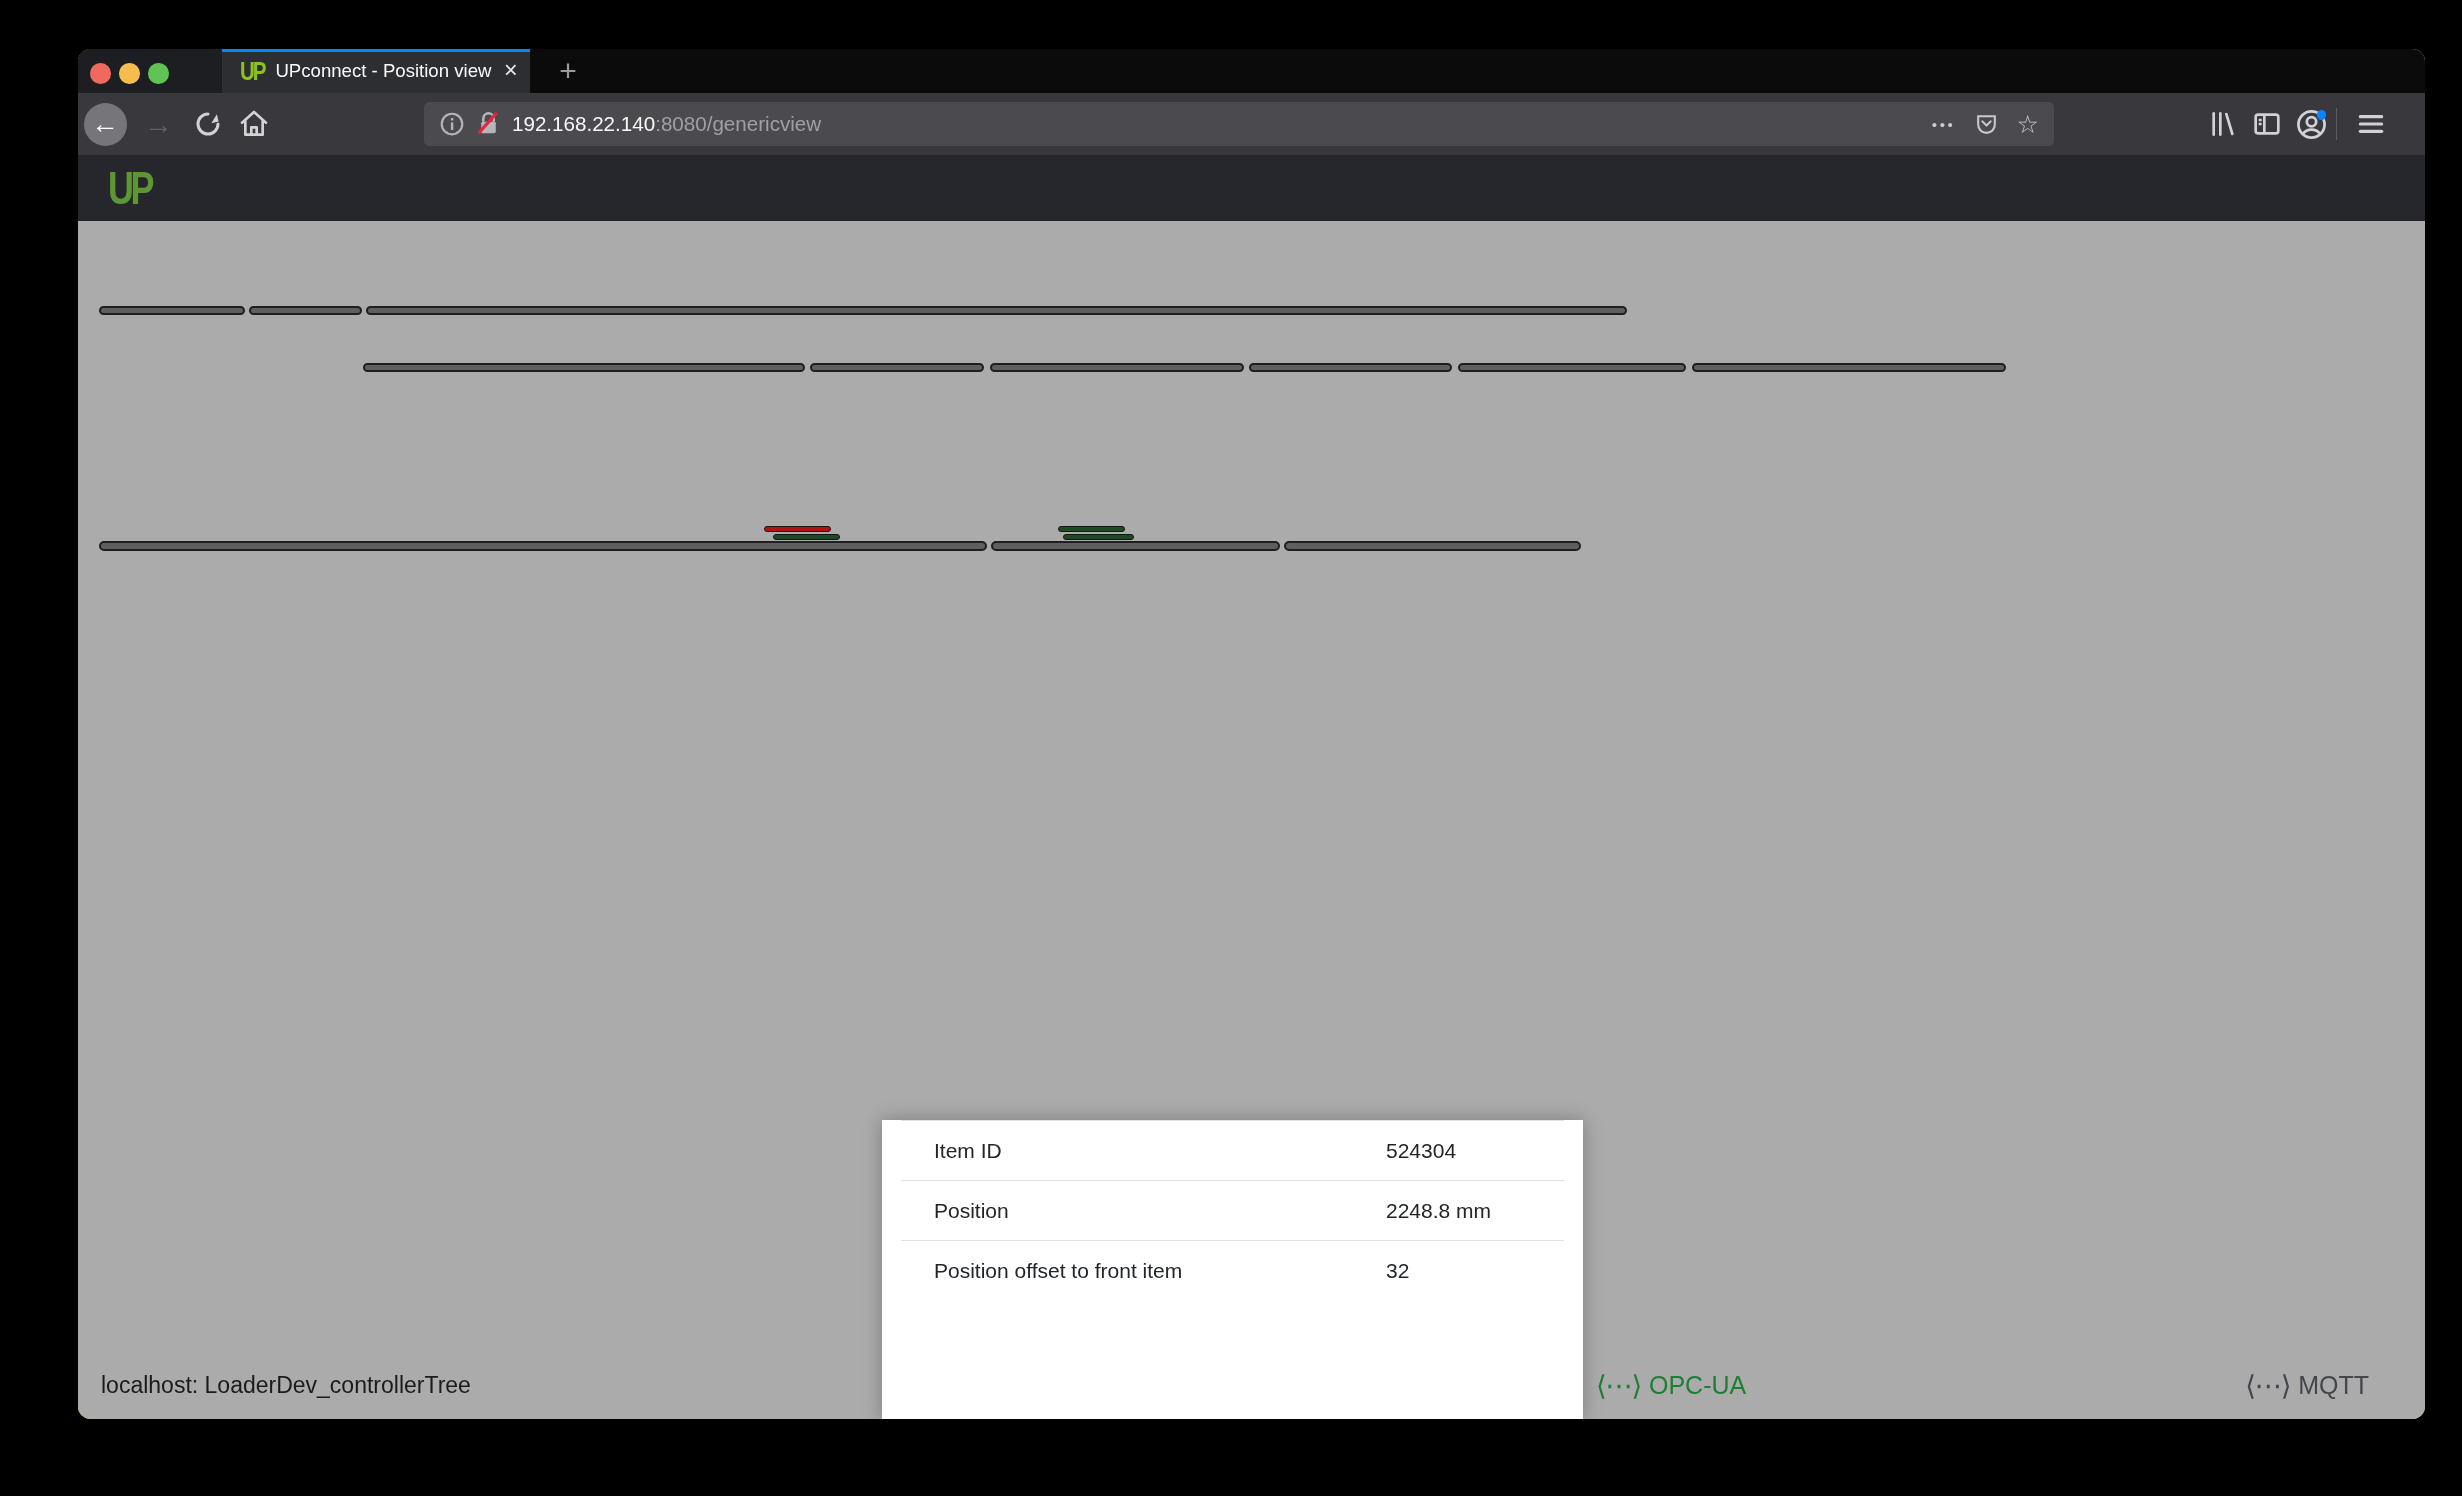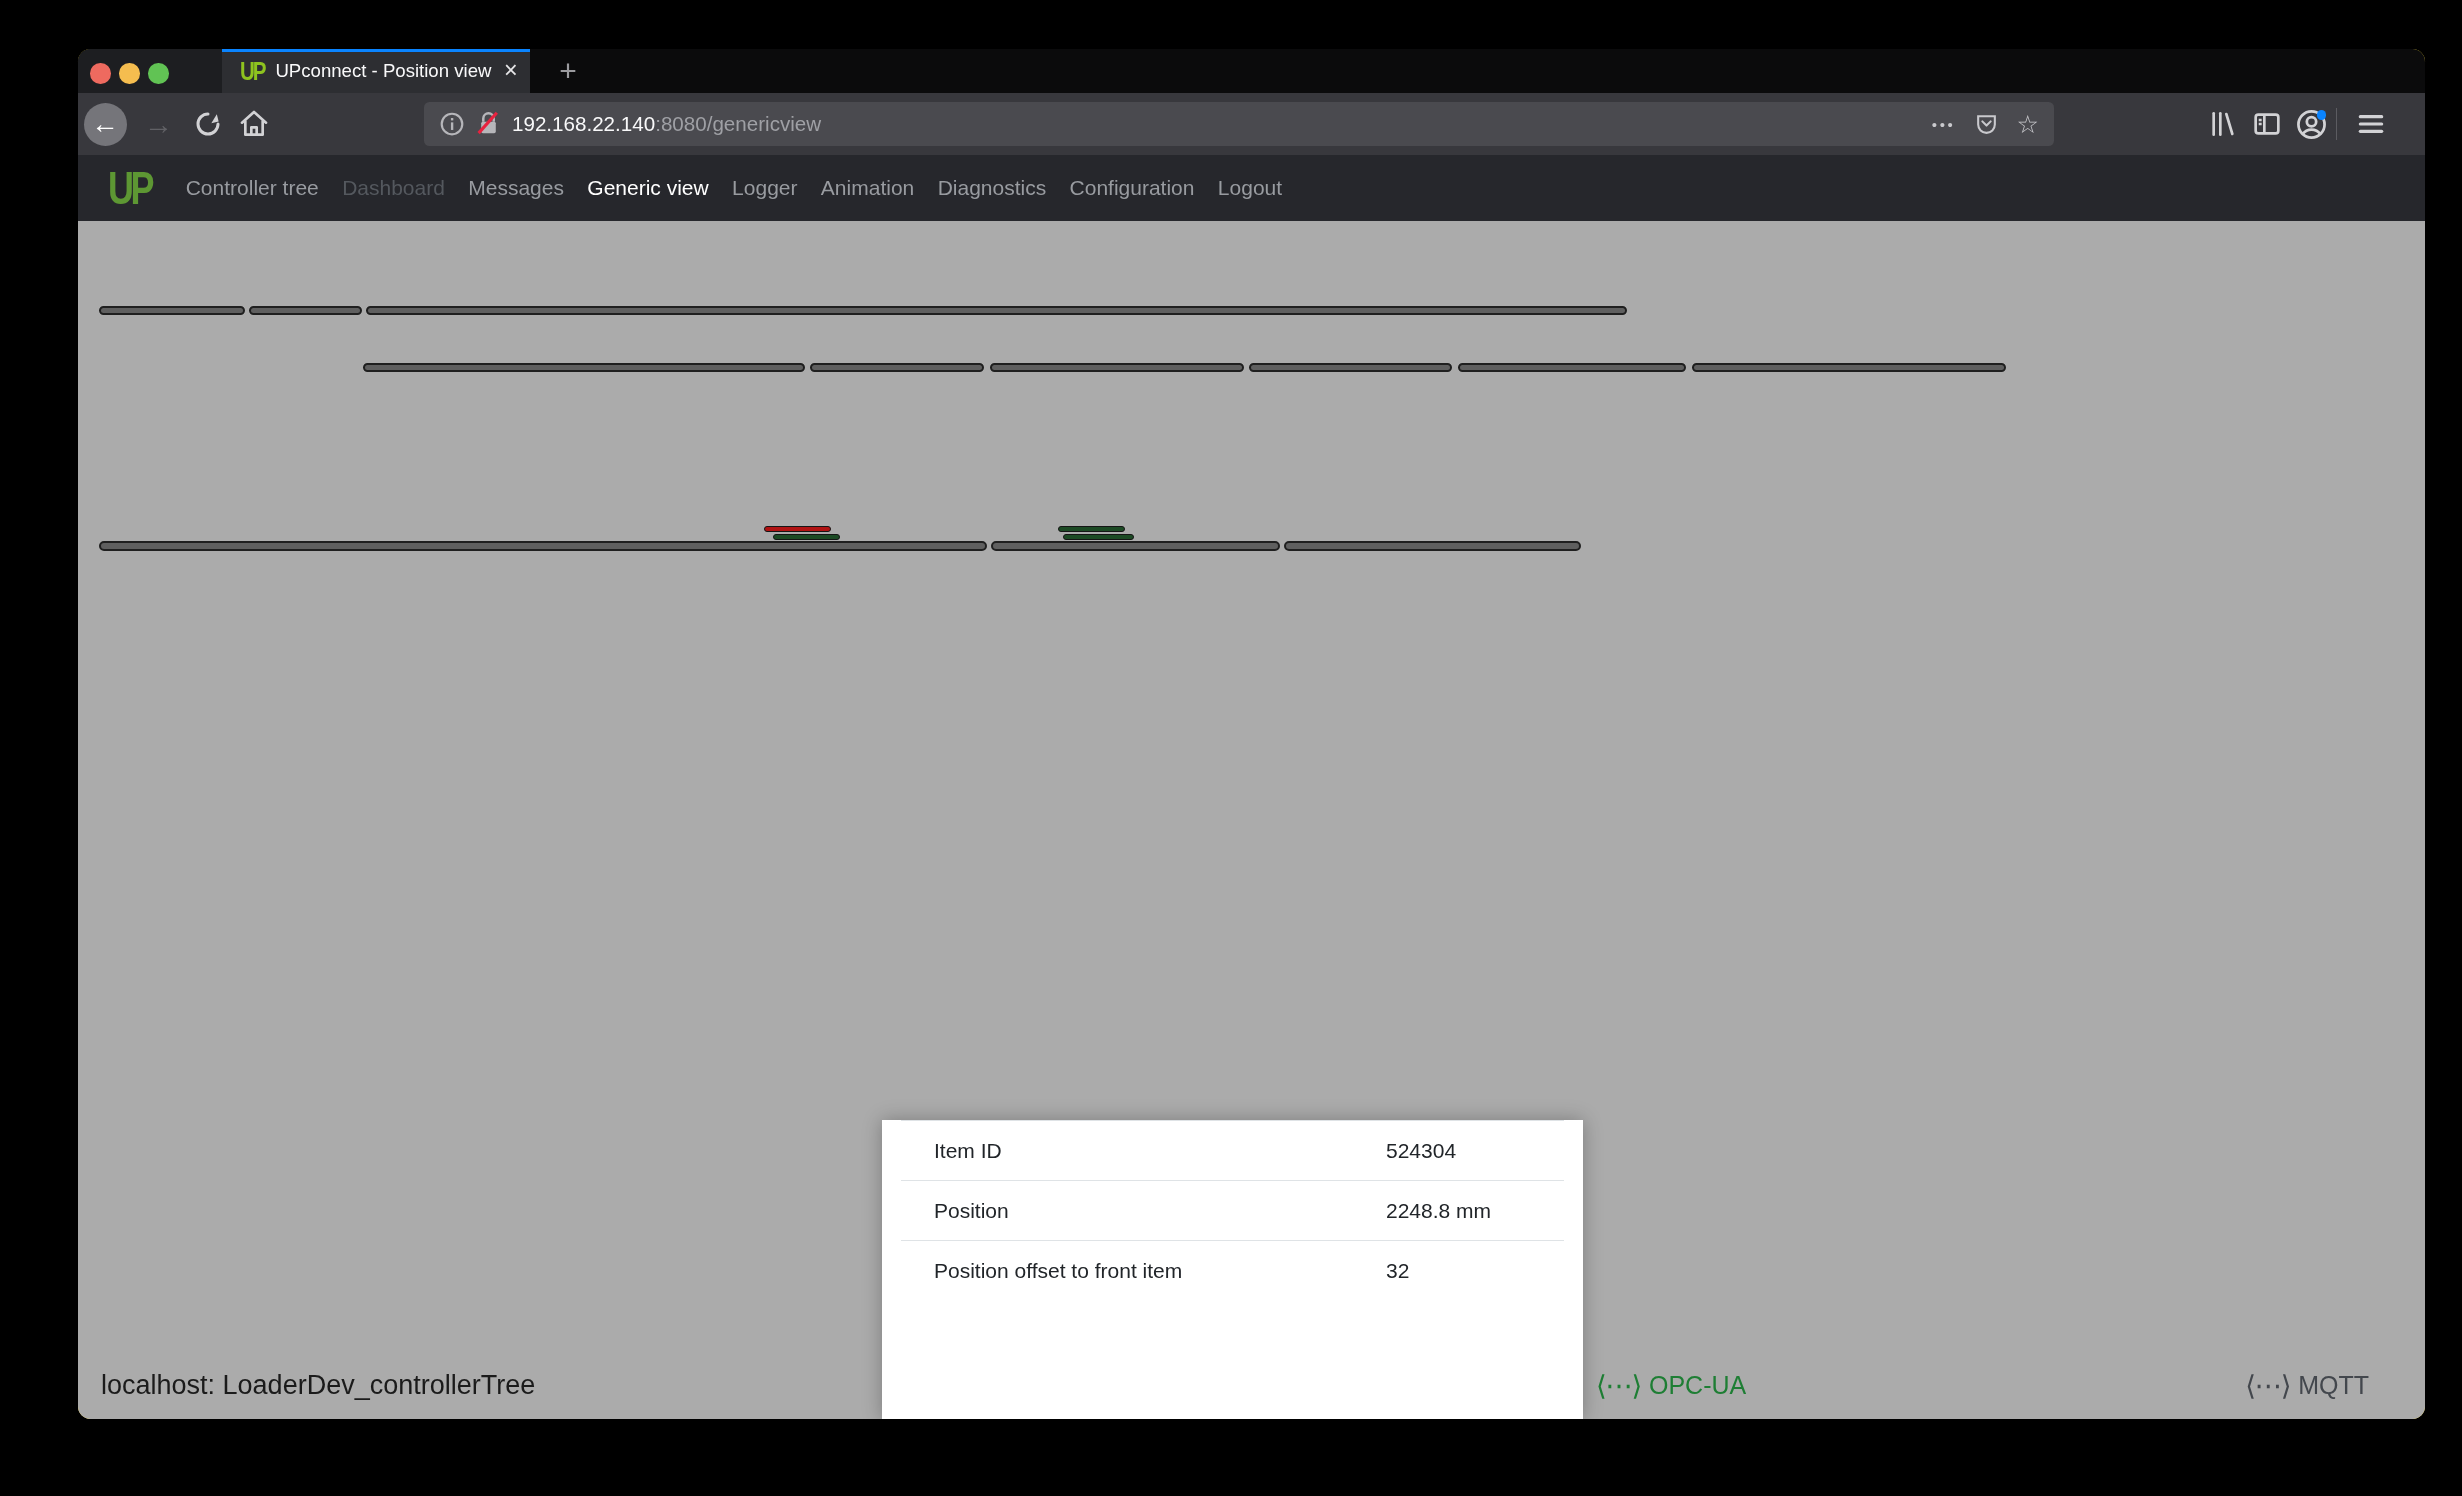--- a/index.html
+++ b/index.html
@@ -66,21 +66,21 @@
   .popup{position:absolute;left:804px;top:899px;width:701px;height:300px;background:#fff;
     z-index:3;box-shadow:0 0 18px rgba(0,0,0,0.28);padding:0 19px;}
   .popup-row{position:relative;height:60px;border-top:1.4px solid #dfe3e6;
     display:flex;align-items:center;}
   .popup-label{font-size:21px;color:#212529;padding-left:33px;white-space:nowrap;}
   .popup-value{position:absolute;left:485px;font-size:21px;color:#212529;white-space:nowrap;}
 
   
   .statusbar{position:absolute;left:0;right:0;bottom:0;height:69px;z-index:2;}
   .status-left{position:absolute;left:23px;top:50%;transform:translateY(-50%);
-    font-size:27px;color:#1b1b1b;white-space:nowrap;}
+    font-size:23px;color:#1b1b1b;white-space:nowrap;}
   .conn{position:absolute;top:50%;transform:translateY(-50%);display:flex;align-items:center;
     font-size:25px;white-space:nowrap;}
   .conn .conn-icon{font-size:27.5px;margin-right:8.2px;letter-spacing:-1.4px;}
   .conn-opcua{left:1518px;}
   .conn-mqtt{right:56px;}
 
   svg{display:block;}
 </style>
 </head>
 <body>
@@ -175,31 +175,20 @@
       <svg width="32" height="32" viewBox="0 0 24 24" stroke="#d2d2d5" stroke-width="2.4" stroke-linecap="round">
           <line x1="4" y1="6.5" x2="20" y2="6.5"></line>
           <line x1="4" y1="12" x2="20" y2="12"></line>
           <line x1="4" y1="17.5" x2="20" y2="17.5"></line>
         </svg>
     </div>
   </div>
 
   <div class="app-nav">
     <div class="app-logo" id="app-logo" style="color: rgb(93, 151, 51);">UP</div>
-    <div class="app-nav-items" id="app-nav-items">
-        <span class="app-nav-item">Controller tree</span>
-        <span class="app-nav-item disabled">Dashboard</span>
-        <span class="app-nav-item">Messages</span>
-        <span class="app-nav-item active">Generic view</span>
-        <span class="app-nav-item">Logger</span>
-        <span class="app-nav-item">Animation</span>
-        <span class="app-nav-item">Diagnostics</span>
-        <span class="app-nav-item">Configuration</span>
-        <span class="app-nav-item">Logout</span>
-      </div>
   </div>
 
   <div class="content">
     <div id="conveyor">
         <div class="seg" style="left: 21px; top: 85px; width: 146px; height: 9px; background: rgb(95, 95, 95); border-color: rgb(31, 31, 31);"></div>
         <div class="seg" style="left: 171px; top: 85px; width: 113px; height: 9px; background: rgb(95, 95, 95); border-color: rgb(31, 31, 31);"></div>
         <div class="seg" style="left: 288px; top: 85px; width: 1261px; height: 9px; background: rgb(95, 95, 95); border-color: rgb(31, 31, 31);"></div>
         <div class="seg" style="left: 285px; top: 142px; width: 442px; height: 9px; background: rgb(95, 95, 95); border-color: rgb(31, 31, 31);"></div>
         <div class="seg" style="left: 732px; top: 142px; width: 174px; height: 9px; background: rgb(95, 95, 95); border-color: rgb(31, 31, 31);"></div>
         <div class="seg" style="left: 912px; top: 142px; width: 254px; height: 9px; background: rgb(95, 95, 95); border-color: rgb(31, 31, 31);"></div>

